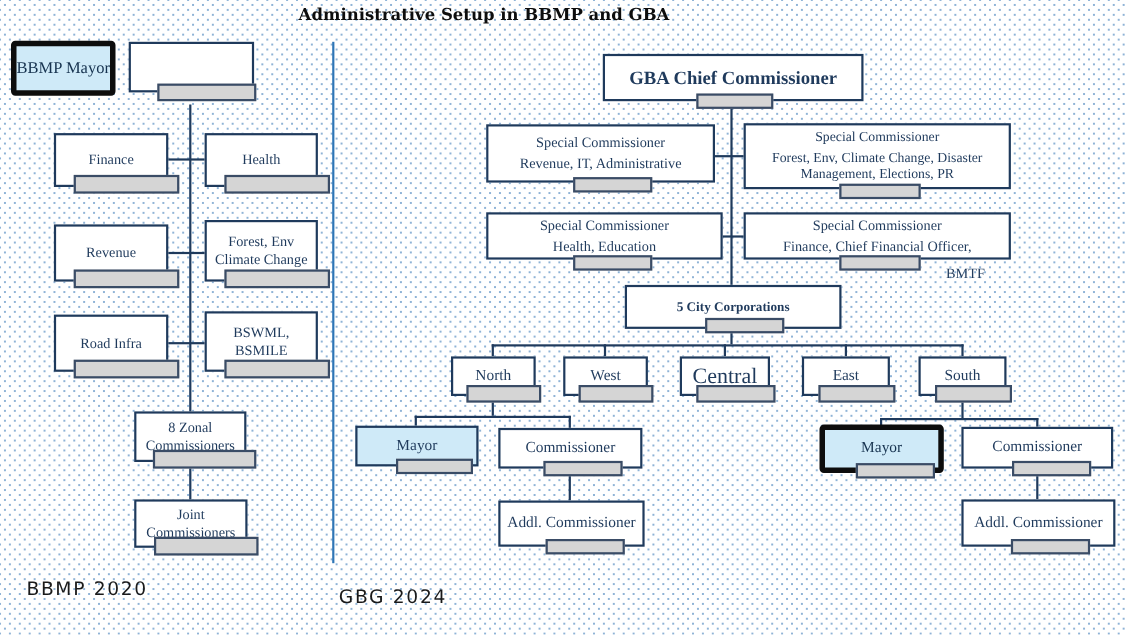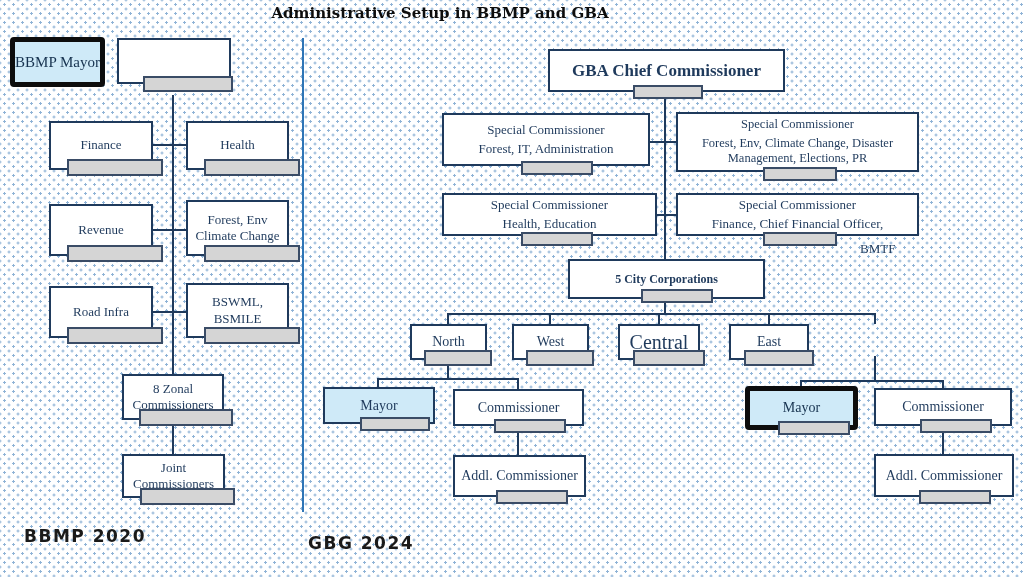--- a/index.html
+++ b/index.html
@@ -26,21 +26,21 @@
   .node.bold{font-weight:bold;}
   .node.highlight{background:#cfeaf8;}
   .node.thick{border:5px solid #0d0d0d;border-radius:4px;color:#16324f;}
   .platform{
     position:absolute;height:13px;background:#d5d5d5;
     border:2px solid #3a4c66;box-sizing:border-box;z-index:3;
   }
   .hline,.vline{position:absolute;background:#1f3a5c;z-index:1;}
   .divider{position:absolute;background:#2e75b6;z-index:1;}
   .caption{
-    position:absolute;font-family:"DejaVu Sans", sans-serif;font-weight:700;
+    position:absolute;font-family:"DejaVu Sans", sans-serif;font-weight:400;
     font-size:17px;letter-spacing:1.5px;color:#1a1a1a;z-index:2;
   }
   .sc .role{display:block;}
   .sc .dept{display:block;margin-top:3px;}
   .freetext{position:absolute;color:#1f3a5c;font-size:13px;z-index:2;}
 </style>
 </head>
 <body>
 
 <div id="stage">
@@ -118,21 +118,21 @@
     <span class="platform" style="left:16px;width:95px;bottom:-9px;height:17px;"></span>
   </div>
 
   <div class="node bold" style="left:548px;top:49px;width:237px;height:43px;font-size:17px;">
     <span>GBA Chief Commissioner</span>
     <span class="platform" style="left:83px;width:70px;bottom:-9px;height:14px;"></span>
   </div>
 
   <div class="node sc" style="left:442px;top:113px;width:208px;height:53px;">
     <span class="role">Special Commissioner</span>
-    <span class="dept">Forest, IT, Administration</span>
+    <span class="dept">Revenue, IT, Administrative</span>
     <span class="platform" style="left:77px;width:72px;bottom:-11px;height:14px;"></span>
   </div>
   <div class="node sc" style="left:676px;top:112px;width:243px;height:60px;font-size:12.5px;">
     <span class="role">Special Commissioner</span>
     <span class="dept">Forest, Env, Climate Change, Disaster Management, Elections, PR</span>
     <span class="platform" style="left:85px;width:74px;bottom:-11px;height:14px;"></span>
   </div>
   <div class="node sc" style="left:442px;top:193px;width:215px;height:43px;">
     <span class="role">Special Commissioner</span>
     <span class="dept">Health, Education</span>
@@ -159,20 +159,24 @@
     <span class="platform" style="left:12px;width:68px;bottom:-8px;height:16px;"></span>
   </div>
   <div class="node" style="left:618px;top:324px;width:82px;height:36px;font-size:20px;">
     <span>Central</span>
     <span class="platform" style="left:13px;width:72px;bottom:-8px;height:16px;"></span>
   </div>
   <div class="node" style="left:729px;top:324px;width:80px;height:36px;font-size:14px;">
     <span>East</span>
     <span class="platform" style="left:13px;width:70px;bottom:-8px;height:16px;"></span>
   </div>
+  <div class="node" style="left:835px;top:324px;width:80px;height:36px;font-size:14px;">
+    <span>South</span>
+    <span class="platform" style="left:13px;width:70px;bottom:-8px;height:16px;"></span>
+  </div>
 
   <div class="node highlight" style="left:323px;top:387px;width:112px;height:37px;font-size:14px;">
     <span>Mayor</span>
     <span class="platform" style="left:35px;width:70px;bottom:-9px;height:14px;"></span>
   </div>
   <div class="node" style="left:453px;top:389px;width:131px;height:37px;font-size:14px;">
     <span>Commissioner</span>
     <span class="platform" style="left:39px;width:72px;bottom:-9px;height:14px;"></span>
   </div>
   <div class="node" style="left:453px;top:455px;width:133px;height:42px;font-size:14px;">

